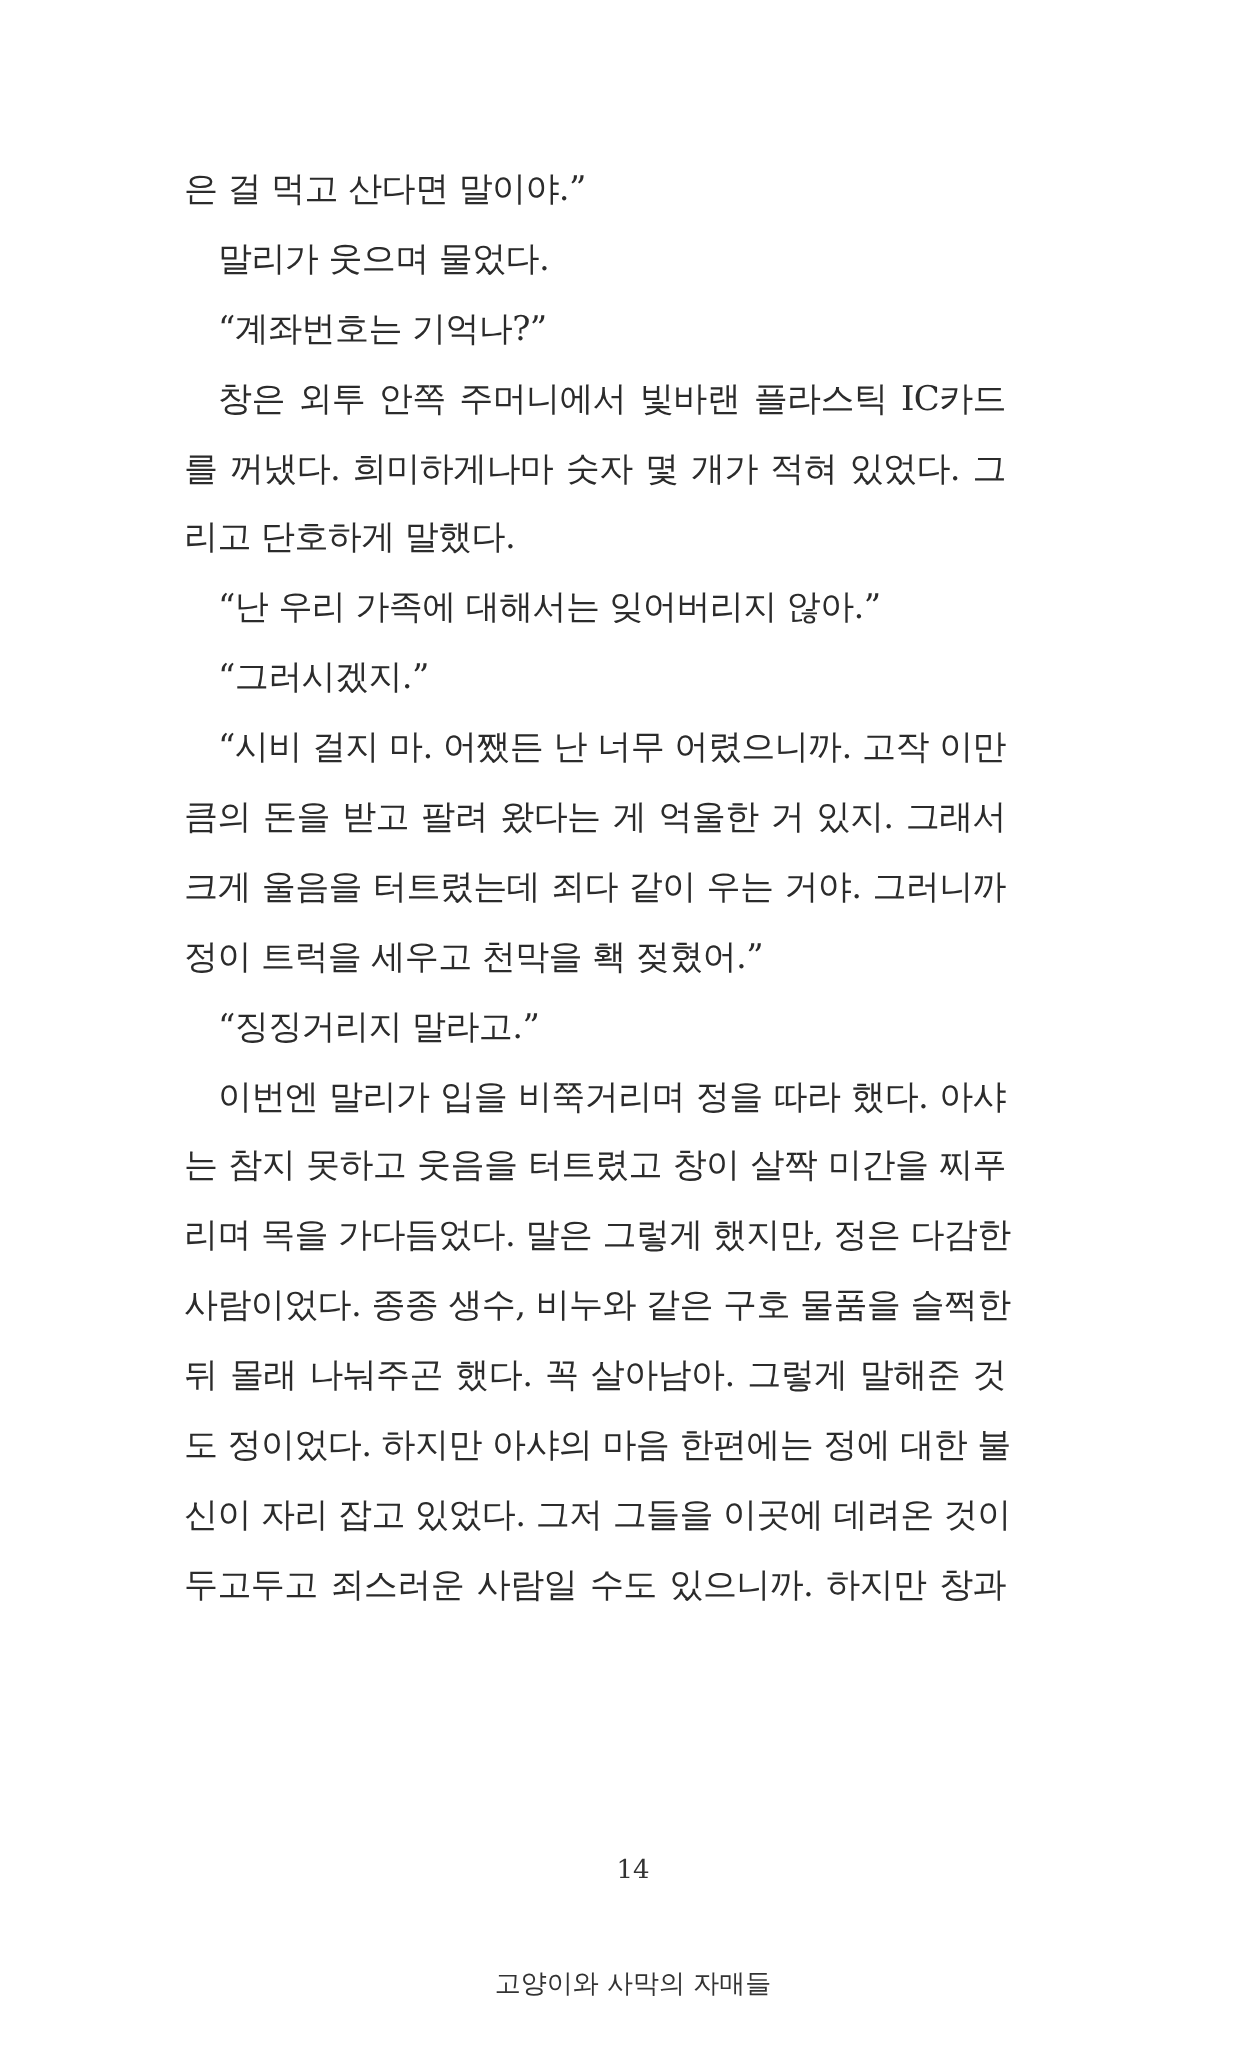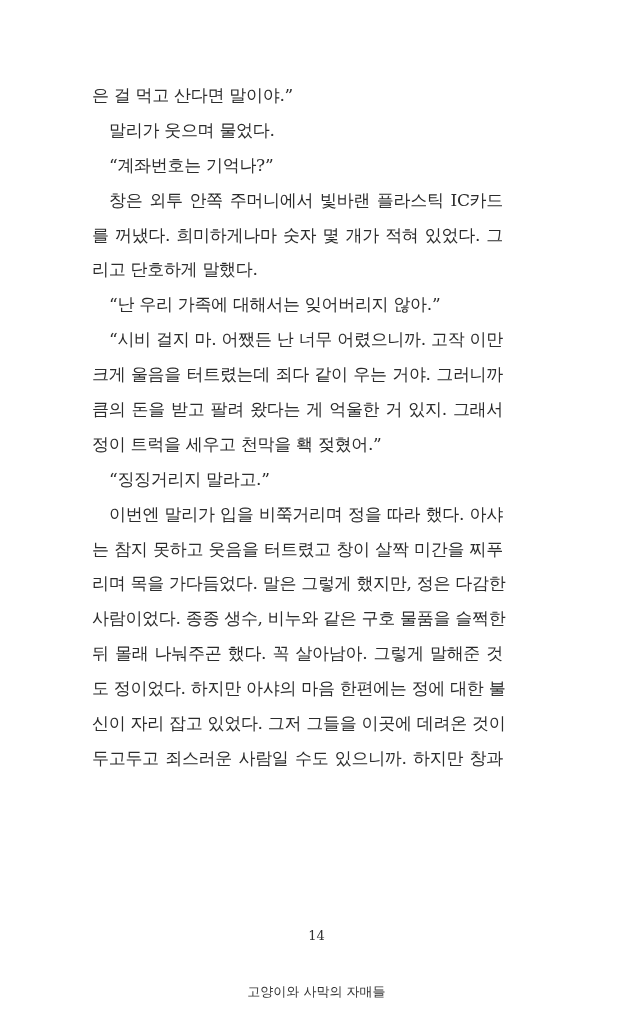--- a/index.html
+++ b/index.html
@@ -68,23 +68,24 @@
 
 <div class="page">
   <div class="body-text">
     <span class="line last">은 걸 먹고 산다면 말이야.”</span>
     <span class="line indent last">말리가 웃으며 물었다.</span>
     <span class="line indent last">“계좌번호는 기억나?”</span>
     <span class="line indent">창은 외투 안쪽 주머니에서 빛바랜 플라스틱 IC카드</span>
     <span class="line">를 꺼냈다. 희미하게나마 숫자 몇 개가 적혀 있었다. 그</span>
     <span class="line last">리고 단호하게 말했다.</span>
     <span class="line indent last">“난 우리 가족에 대해서는 잊어버리지 않아.”</span>
+    <span class="line indent last">“그러시겠지.”</span>
     <span class="line indent">“시비 걸지 마. 어쨌든 난 너무 어렸으니까. 고작 이만</span>
+    <span class="line">큼의 돈을 받고 팔려 왔다는 게 억울한 거 있지. 그래서</span>
     <span class="line">크게 울음을 터트렸는데 죄다 같이 우는 거야. 그러니까</span>
-    <span class="line">큼의 돈을 받고 팔려 왔다는 게 억울한 거 있지. 그래서</span>
     <span class="line last">정이 트럭을 세우고 천막을 홱 젖혔어.”</span>
     <span class="line indent last">“징징거리지 말라고.”</span>
     <span class="line indent">이번엔 말리가 입을 비쭉거리며 정을 따라 했다. 아샤</span>
     <span class="line">는 참지 못하고 웃음을 터트렸고 창이 살짝 미간을 찌푸</span>
     <span class="line">리며 목을 가다듬었다. 말은 그렇게 했지만, 정은 다감한</span>
     <span class="line">사람이었다. 종종 생수, 비누와 같은 구호 물품을 슬쩍한</span>
     <span class="line">뒤 몰래 나눠주곤 했다. 꼭 살아남아. 그렇게 말해준 것</span>
     <span class="line">도 정이었다. 하지만 아샤의 마음 한편에는 정에 대한 불</span>
     <span class="line">신이 자리 잡고 있었다. 그저 그들을 이곳에 데려온 것이</span>
     <span class="line">두고두고 죄스러운 사람일 수도 있으니까. 하지만 창과</span>

